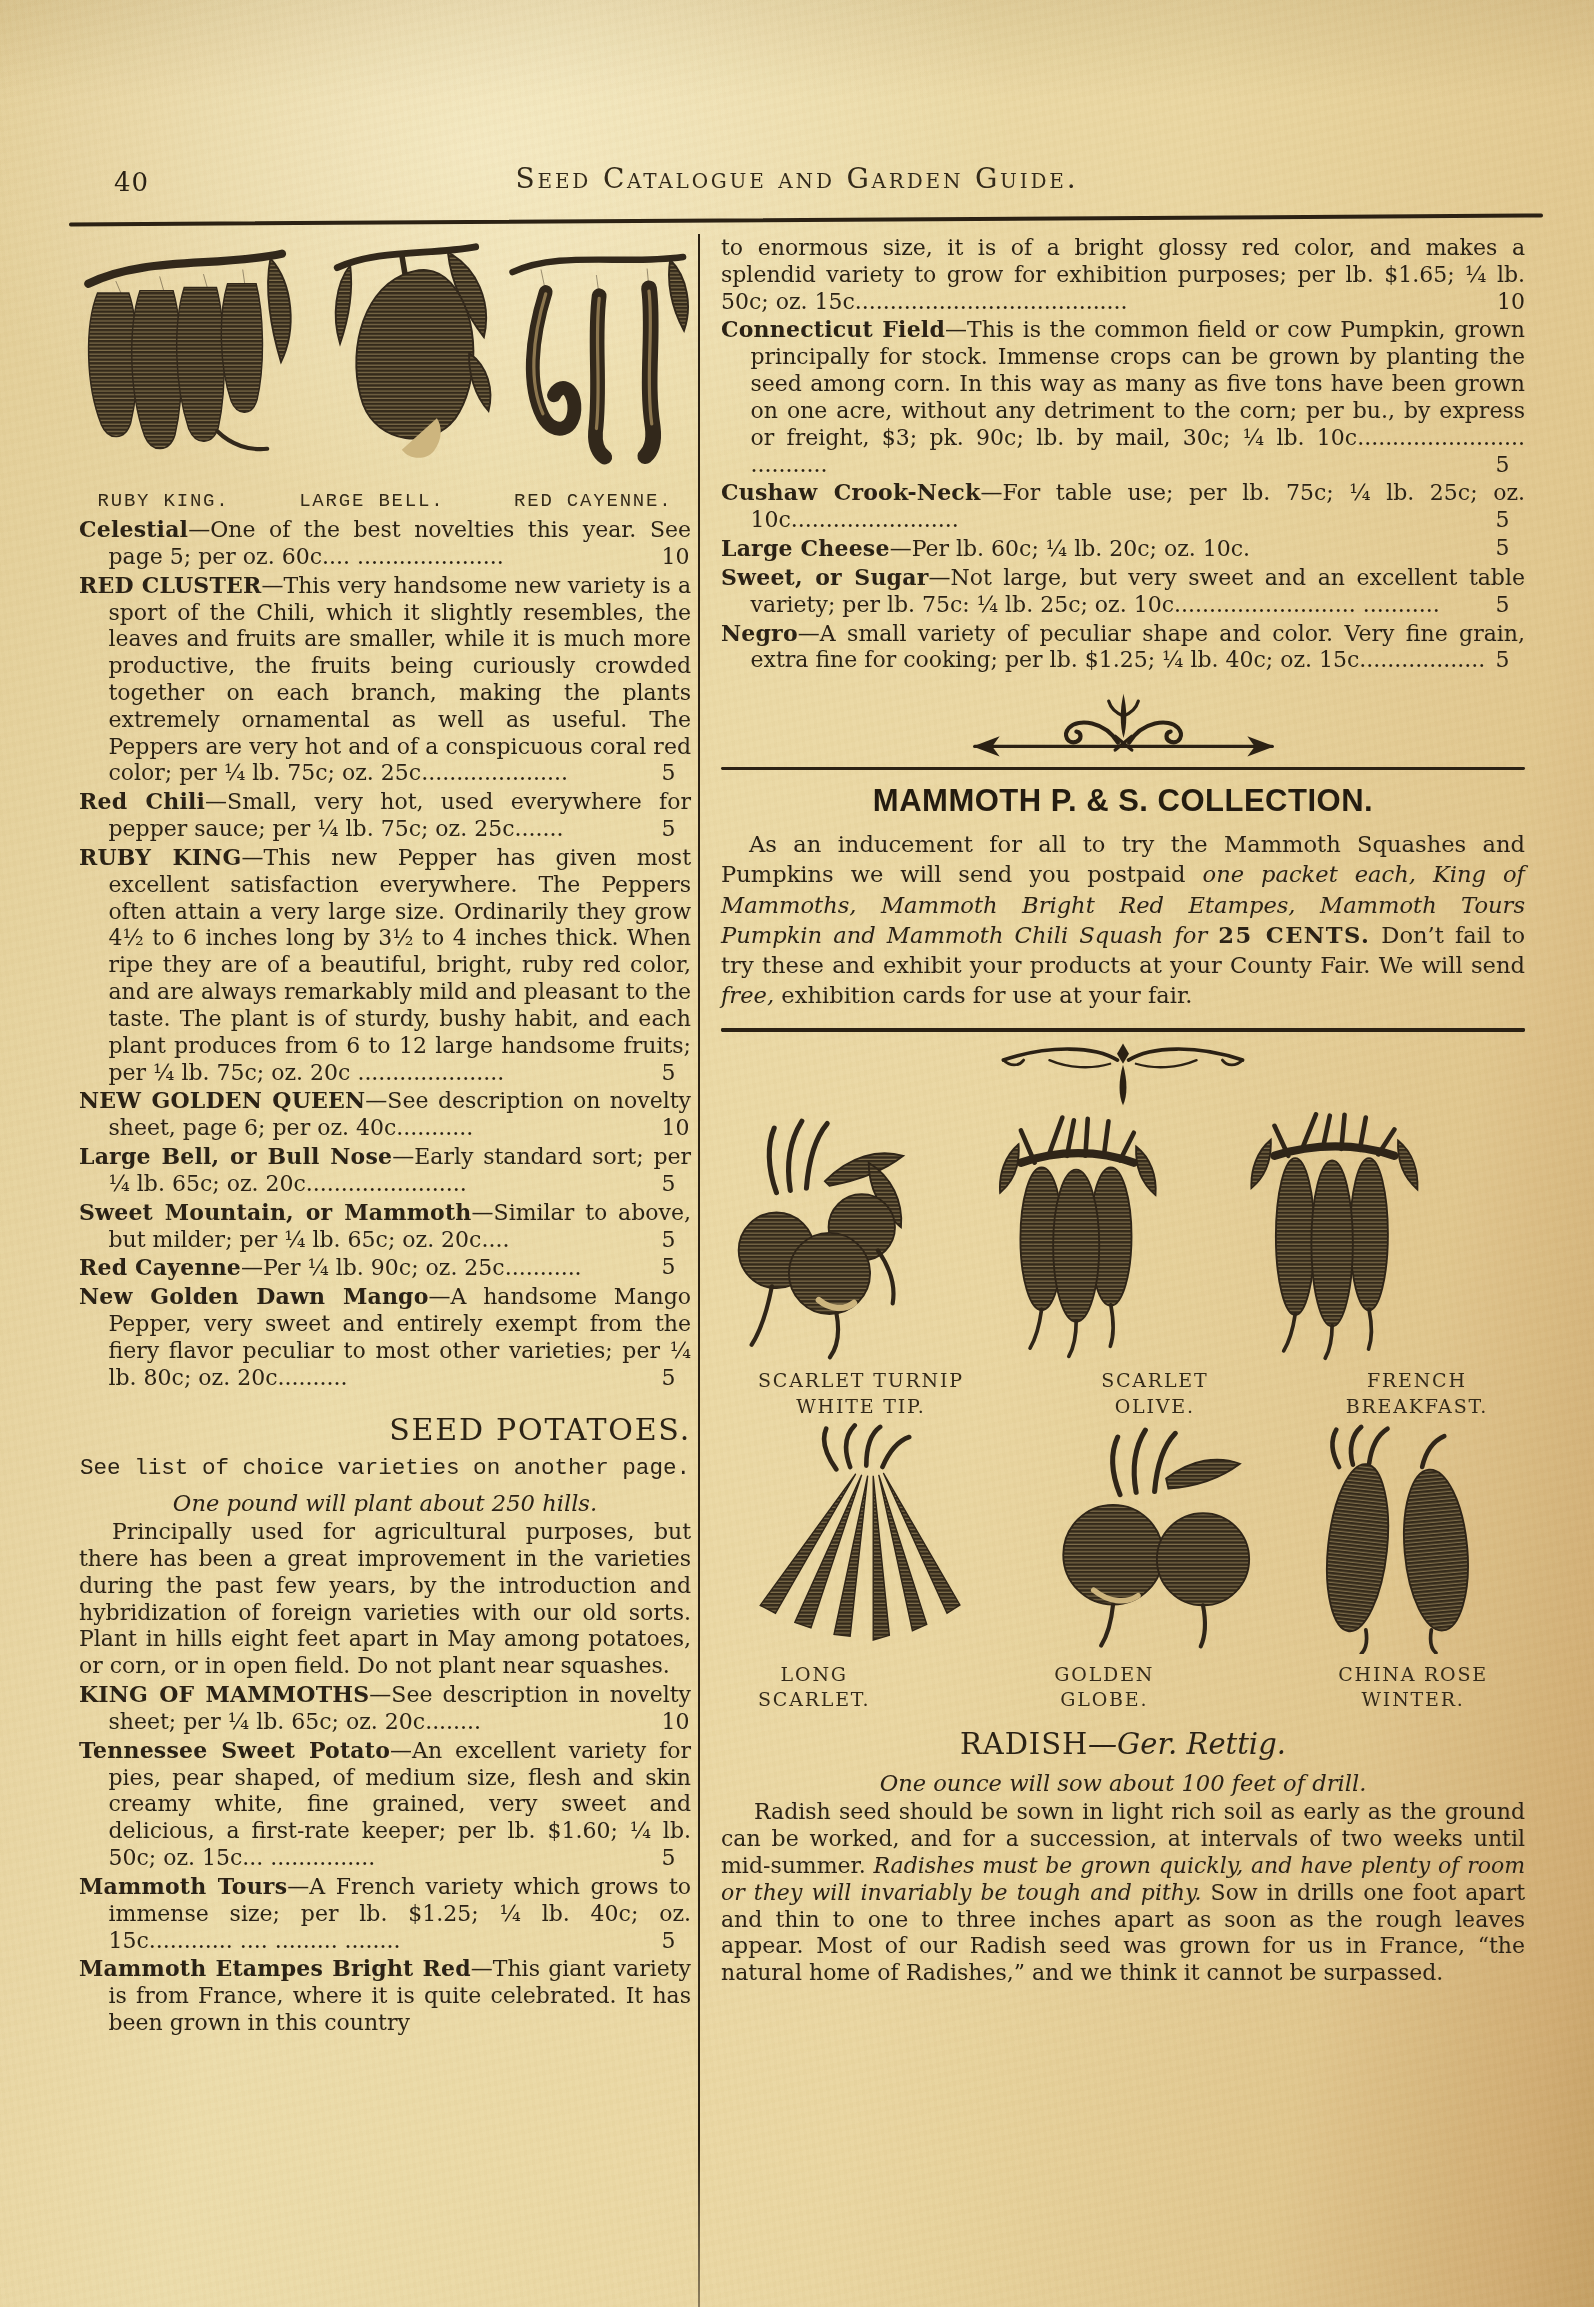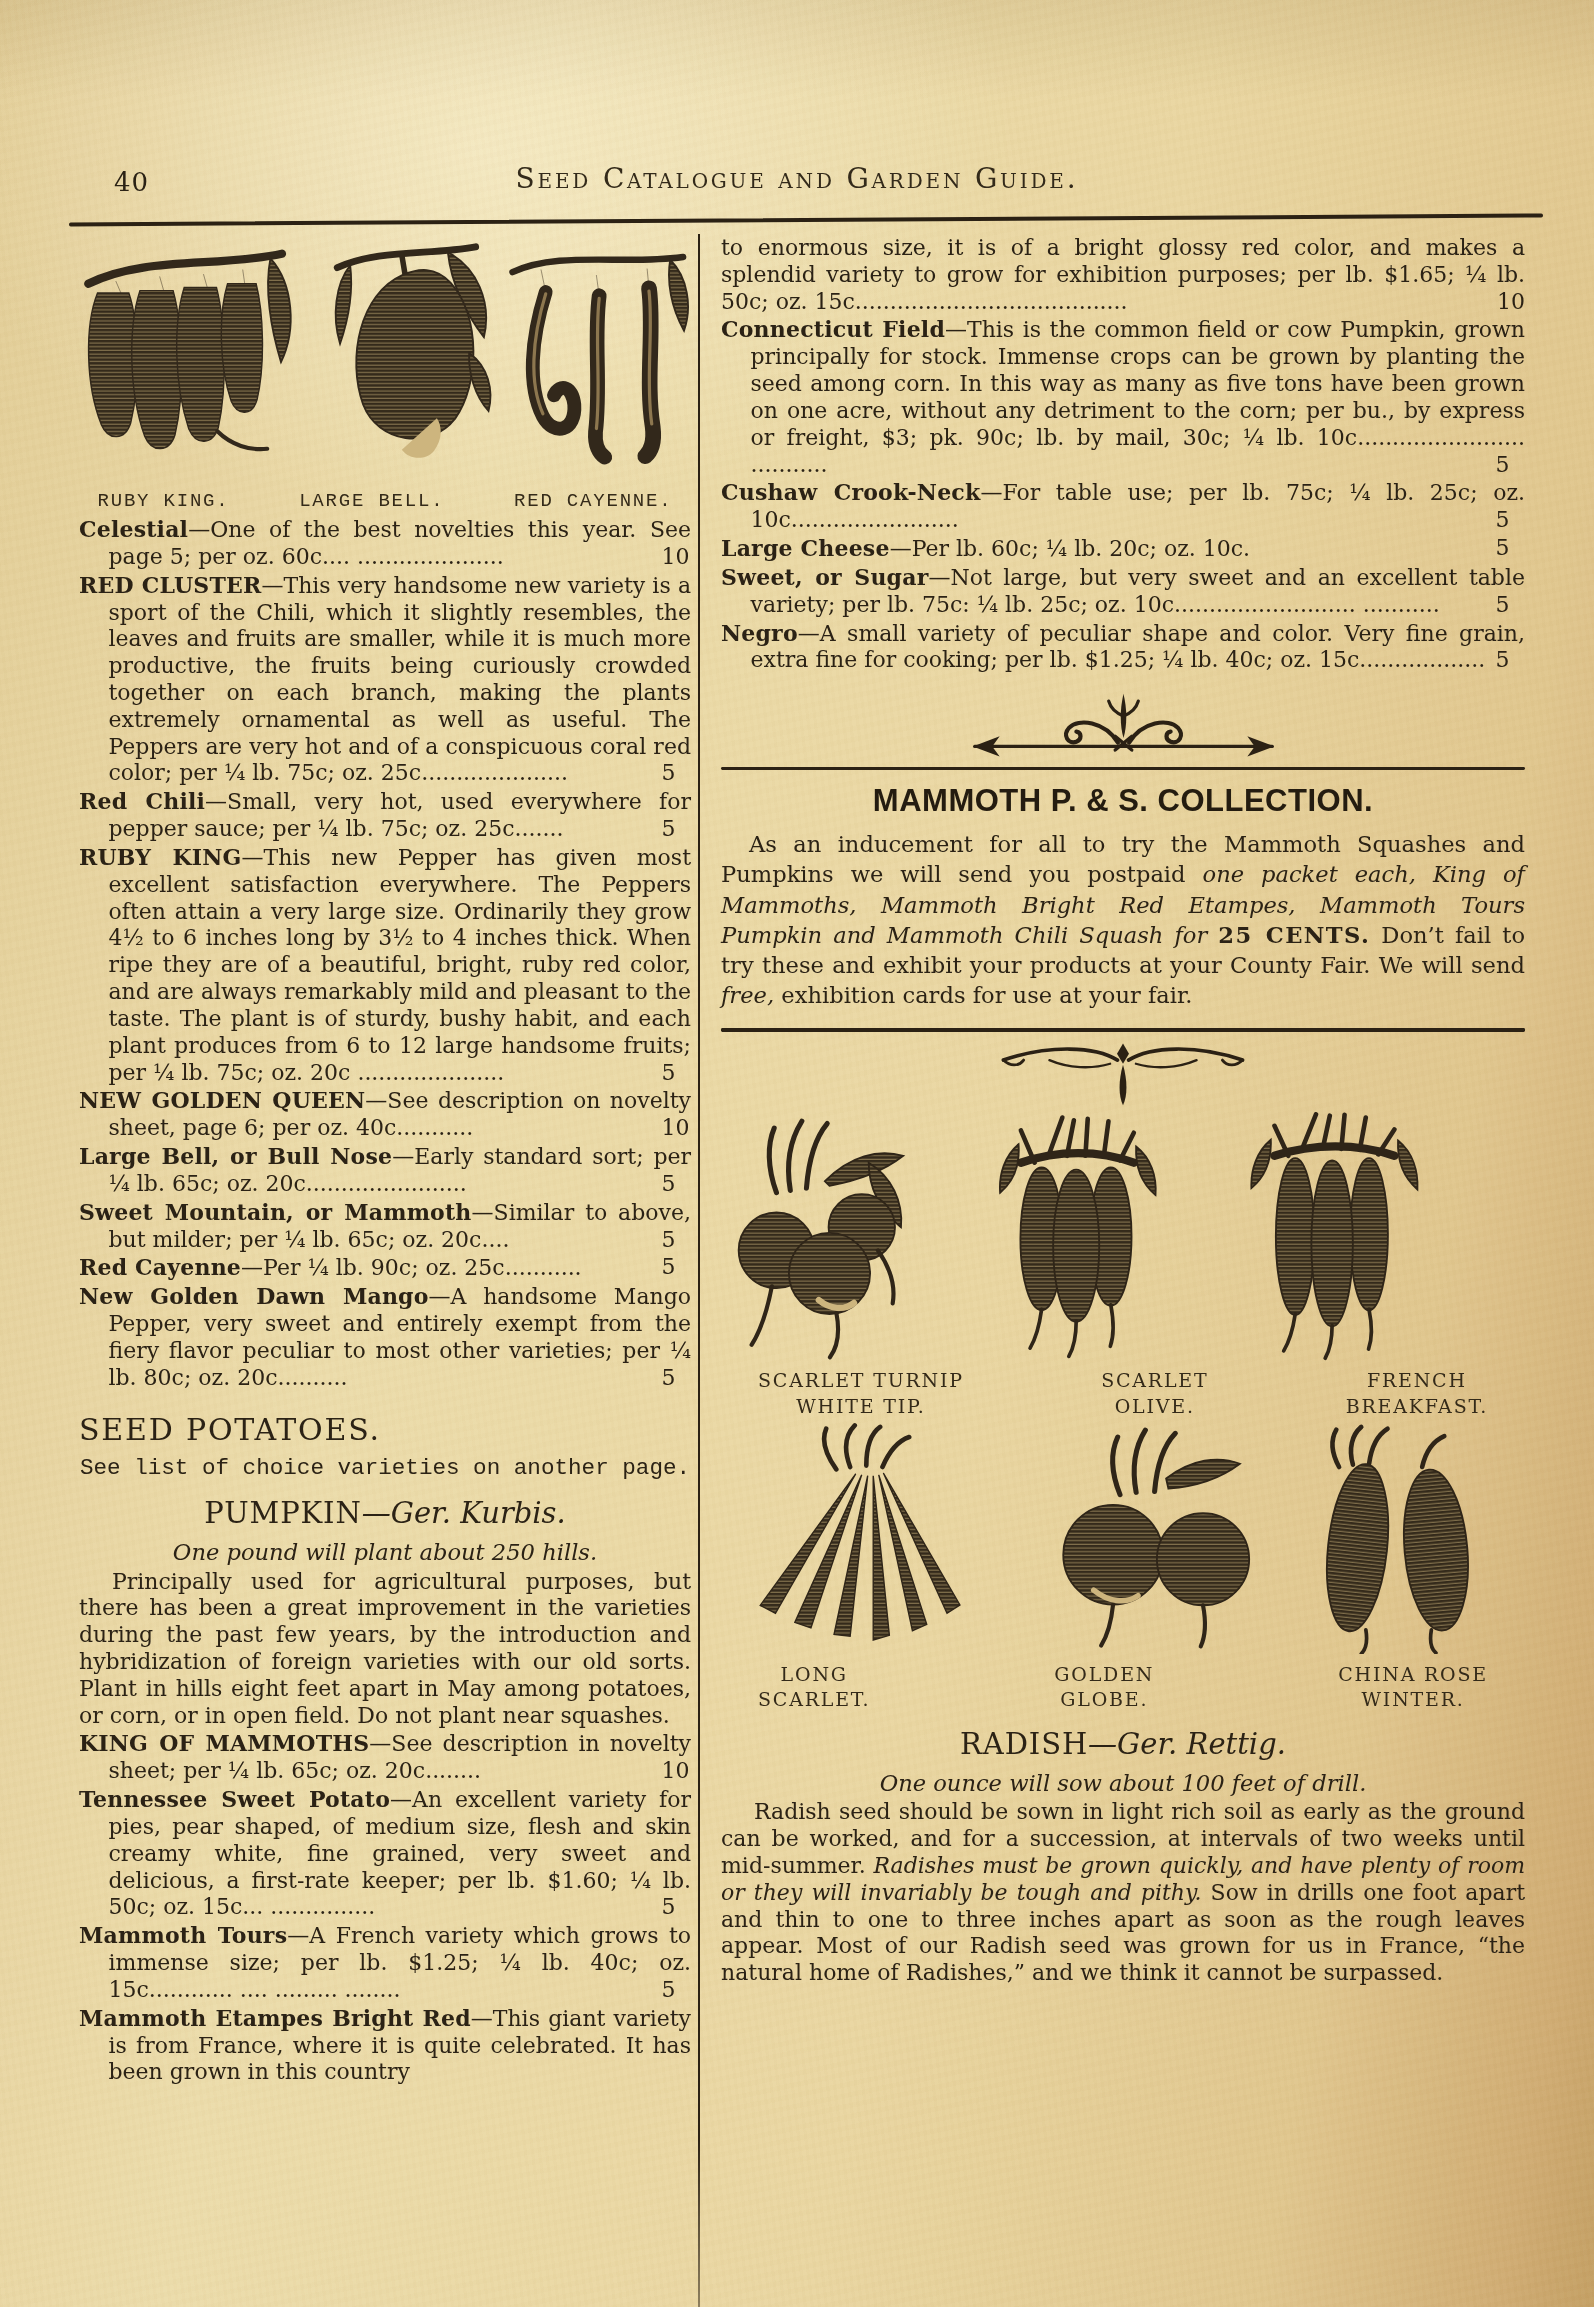--- a/index.html
+++ b/index.html
@@ -35,21 +35,21 @@
   .col-left{position:absolute;left:79px;top:233px;width:612px;}
   .col-right{position:absolute;left:721px;top:233px;width:804px;}
   
   .entry{margin-top:1px;padding-left:29.5px;text-indent:-29.5px;text-align:justify;}
   .entry.cont{padding-left:0;text-indent:0;}
   .entry b{font-weight:700;letter-spacing:0.2px;}
   .entry::after{content:"";display:block;clear:both;}
   .price{float:right;padding-left:8.3px;}
   .price:empty{display:none;}
   
-  .h1{margin-top:20px;text-align:left;font-size:30px;letter-spacing:1.8px;}
+  .h1{margin-top:20px;text-align:right;font-size:30px;letter-spacing:1.8px;}
   .h-sub{margin-top:6.5px;text-align:center;font-size:22.6px;font-family:Liberation Mono, monospace;}
   .h2{margin-top:14px;text-align:center;font-size:29px;letter-spacing:0.9px;}
   .h2 i{letter-spacing:0;}
   .note{margin-top:7.4px;text-align:center;font-style:italic;font-size:22.6px;}
   .para{margin-top:2px;text-align:justify;text-indent:33px;}
   .collection-title{margin-top:12px;text-align:center;
     font-family:Liberation Sans, sans-serif;font-weight:700;font-size:31px;letter-spacing:0.5px;color:#241c10;}
   .collection-body{margin-top:9.2px;text-align:justify;text-indent:28px;font-size:22.6px;line-height:1.33;}
   .collection-body b{letter-spacing:1.4px;}
   
@@ -129,21 +129,20 @@
     <div class="entry"><b>RUBY KING</b><span>—This new Pepper has given most excellent satisfaction everywhere. The Peppers often attain a very large size. Ordinarily they grow 4½ to 6 inches long by 3½ to 4 inches thick. When ripe they are of a beautiful, bright, ruby red color, and are always remarkably mild and pleasant to the taste. The plant is of sturdy, bushy habit, and each plant produces from 6 to 12 large handsome fruits; per ¼ lb. 75c; oz. 20c .....................</span><span class="price">5</span></div>
     <div class="entry"><b>NEW GOLDEN QUEEN</b><span>—See description on novelty sheet, page 6; per oz. 40c...........</span><span class="price">10</span></div>
     <div class="entry"><b>Large Bell, or Bull Nose</b><span>—Early standard sort; per ¼ lb. 65c; oz. 20c.......................</span><span class="price">5</span></div>
     <div class="entry"><b>Sweet Mountain, or Mammoth</b><span>—Similar to above, but milder; per ¼ lb. 65c; oz. 20c....</span><span class="price">5</span></div>
     <div class="entry"><b>Red Cayenne</b><span>—Per ¼ lb. 90c; oz. 25c...........</span><span class="price">5</span></div>
     <div class="entry"><b>New Golden Dawn Mango</b><span>—A handsome Mango Pepper, very sweet and entirely exempt from the fiery flavor peculiar to most other varieties; per ¼ lb. 80c; oz. 20c..........</span><span class="price">5</span></div>
 
     <div class="h1">SEED POTATOES.</div>
     <div class="h-sub">See list of choice varieties on another page.</div>
 
-    <div class="h2"><span>PUMPKIN</span><i>—Ger. Kurbis.</i></div>
     <div class="note">One pound will plant about 250 hills.</div>
     <div class="para">Principally used for agricultural purposes, but there has been a great improvement in the varieties during the past few years, by the introduction and hybridization of foreign varieties with our old sorts. Plant in hills eight feet apart in May among potatoes, or corn, or in open field. Do not plant near squashes.</div>
 
     <div class="entry"><b>KING OF MAMMOTHS</b><span>—See description in novelty sheet; per ¼ lb. 65c; oz. 20c........</span><span class="price">10</span></div>
     <div class="entry"><b>Tennessee Sweet Potato</b><span>—An excellent variety for pies, pear shaped, of medium size, flesh and skin creamy white, fine grained, very sweet and delicious, a first-rate keeper; per lb. $1.60; ¼ lb. 50c; oz. 15c... ...............</span><span class="price">5</span></div>
     <div class="entry"><b>Mammoth Tours</b><span>—A French variety which grows to immense size; per lb. $1.25; ¼ lb. 40c; oz. 15c............ .... ......... ........</span><span class="price">5</span></div>
     <div class="entry"><b>Mammoth Etampes Bright Red</b><span>—This giant variety is from France, where it is quite celebrated. It has been grown in this country</span></div>
   </div>
 
   <div class="col-right">

